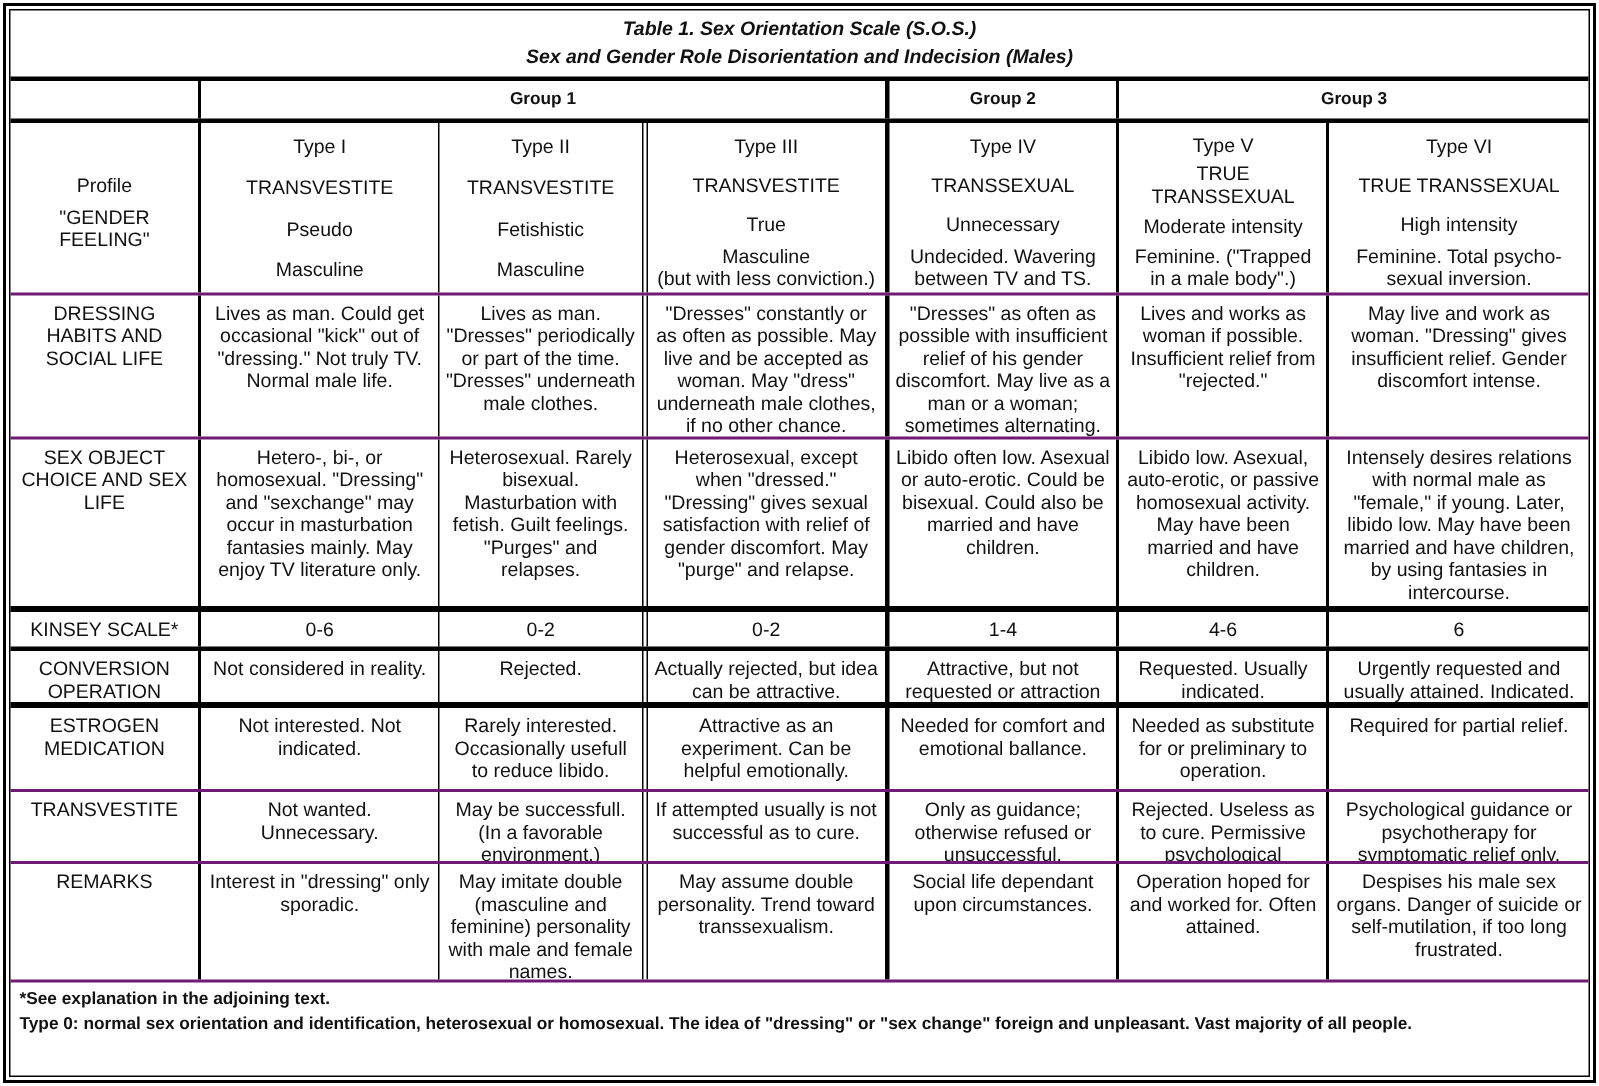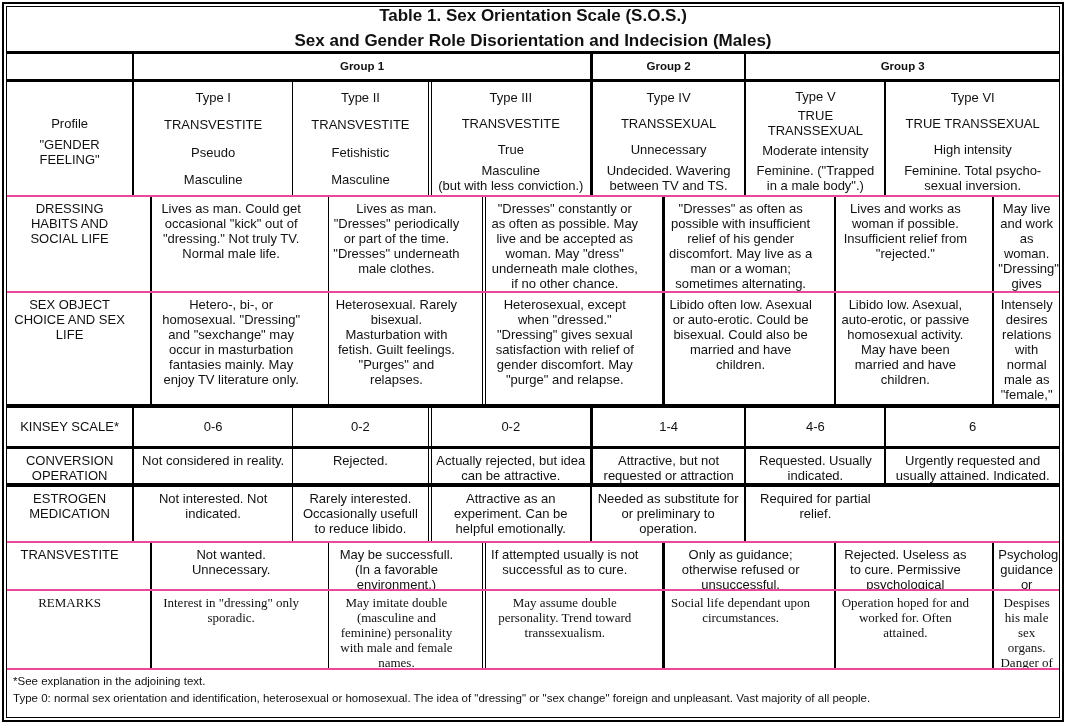--- a/index.html
+++ b/index.html
@@ -13,23 +13,23 @@
     width: 1062px; height: 720px; margin: 2px;
     border: 2px solid #000; padding: 2px;
   }
   .table {
     width: 100%; height: 100%;
     border: 1px solid #000;
     display: flex; flex-direction: column;
     --cols: 11.9% 15.2% 12.9% 15.4% 14.7% 13.3% 1fr;
   }
   .titleband { height: 44px; display:flex; flex-direction:column; align-items:center; justify-content:center; }
-  .titleband div { font-size: 17px; font-weight: bold; line-height: 1.45; }
+  .titleband div { font-size: 13px; font-weight: bold; font-style: italic; line-height: 1.45; }
   .trow { display: grid; grid-template-columns: var(--cols); }
-  .bt2 { border-top: 2px solid #ec4899; gap: 18px; }
+  .bt2 { border-top: 2px solid #701a75; }
   .bt3 { border-top: 3px solid #000; }
   .bt4 { border-top: 4px solid #000; }
   .cell {
     padding: 4px 4px 2px 4px; text-align: center;
     font-size: 13px; line-height: 1.16; white-space: pre-line;
     overflow: hidden;
   }
   .bl1 { border-left: 1px solid #000; }
   .bl2 { border-left: 2px solid #000; }
   .bl3 { border-left: 3px solid #000; }
@@ -37,28 +37,28 @@
   .grouprow { height: 28px; }
   .grouprow .cell { display:flex; align-items:center; justify-content:center; font-weight: bold; font-size: 11.5px; padding: 2px; }
   .g1 { grid-column: 2 / span 3; }
   .g2 { grid-column: 5; }
   .g3 { grid-column: 6 / span 2; text-align: right; }
   .profilerow { height: 116px; }
   .profilerow .cell { display: flex; flex-direction: column; padding: 2px 4px; }
   .pslot { flex: 1; display: flex; align-items: center; justify-content: center; white-space: pre-line; text-align: center; }
   .h-dressing { height: 96px; }
   .h-sexobj   { height: 113px; }
-  .h-kinsey   { height: 42px; }
+  .h-kinsey   { height: 27px; }
   .h-kinsey .cell { display:flex; align-items:center; justify-content:center; padding: 1px 4px; }
   .h-conv     { height: 37px; }
   .h-estro    { height: 58px; }
   .h-psych    { height: 48px; }
-  .h-remarks  { height: 79px; font-family: Liberation Serif, serif; }
+  .h-remarks  { height: 79px; }
   .footband { flex: 1; padding: 3px 6px; }
-  .footband div { font-size: 11.5px; line-height: 1.45; text-align: left; }
+  .footband div { font-size: 11.5px; line-height: 1.45; text-align: left; font-weight: bold; }
 </style>
 </head>
 <body>
 
 <div class="frame">
   <div class="table">
 
     <div class="titleband">
       <div>Table 1. Sex Orientation Scale (S.O.S.)</div>
       <div>Sex and Gender Role Disorientation and Indecision (Males)</div>
@@ -155,20 +155,21 @@
       <div class="cell bl3">Attractive, but not requested or attraction not admitted.</div>
       <div class="cell bl2">Requested. Usually indicated.</div>
       <div class="cell bl2">Urgently requested and usually attained. Indicated.</div>
     </div>
 
     <div class="trow h-estro bt4">
       <div class="cell">ESTROGEN MEDICATION</div>
       <div class="cell bl2">Not interested. Not indicated.</div>
       <div class="cell bl1">Rarely interested. Occasionally usefull to reduce libido.</div>
       <div class="cell bld">Attractive as an experiment. Can be helpful emotionally.</div>
+      <div class="cell bl3">Needed for comfort and emotional ballance.</div>
       <div class="cell bl2">Needed as substitute for or preliminary to operation.</div>
       <div class="cell bl2">Required for partial relief.</div>
     </div>
 
     <div class="trow h-psych bt2">
       <div class="cell">TRANSVESTITE</div>
       <div class="cell bl2">Not wanted. Unnecessary.</div>
       <div class="cell bl1">May be successfull. (In a favorable environment.)</div>
       <div class="cell bld">If attempted usually is not successful as to cure.</div>
       <div class="cell bl3">Only as guidance; otherwise refused or unsuccessful.</div>

